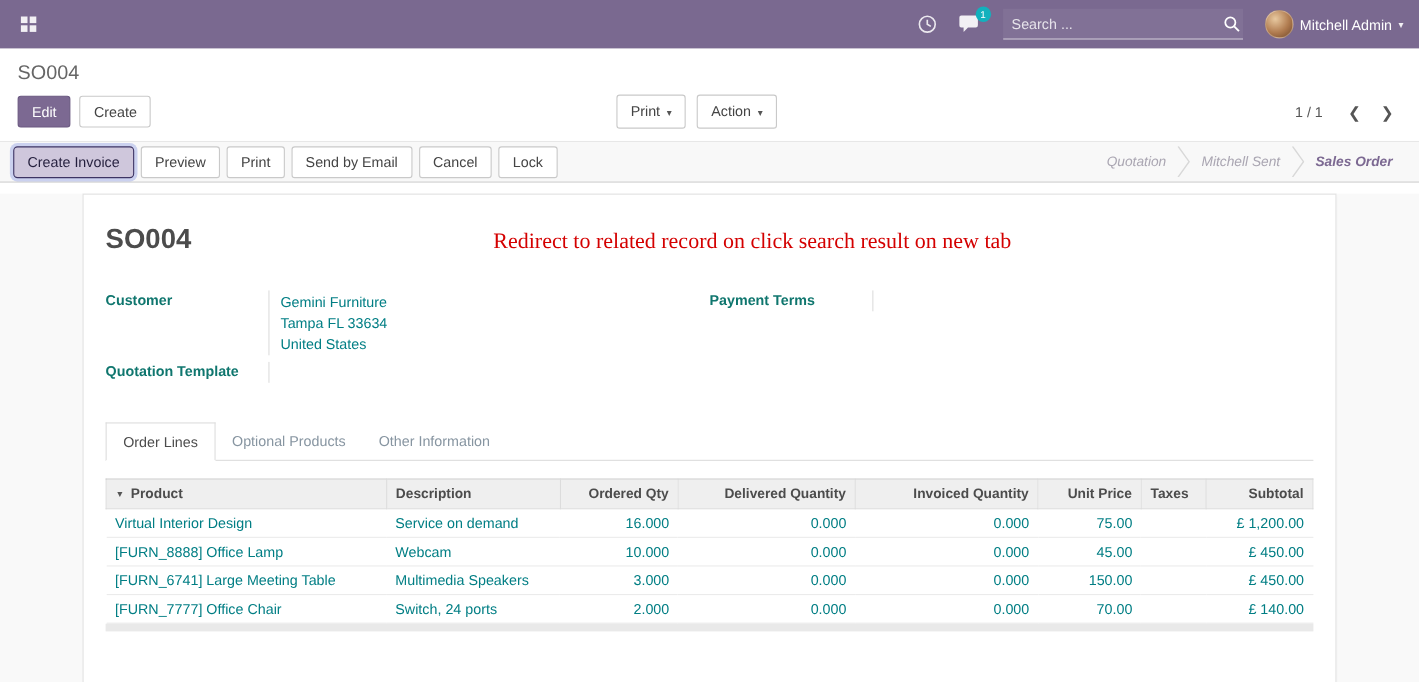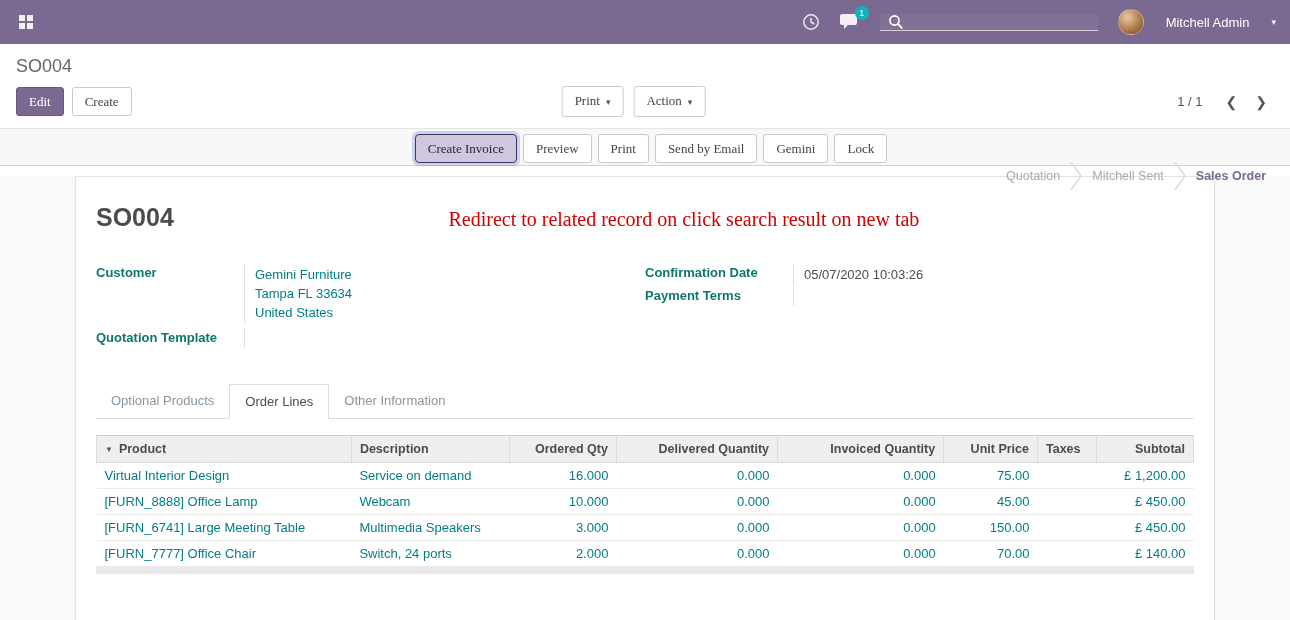--- a/index.html
+++ b/index.html
@@ -33,54 +33,54 @@
     flex: 1; background: transparent; border: none; outline: none; color: #fff;
     font-size: 13px; padding: 6px 8px; font-family: inherit;
   }
   .search-box input::placeholder { color: rgba(255,255,255,.8); }
   .search-btn { background: none; border: none; padding: 0 8px; cursor: pointer; display: flex; }
   .avatar {
     width: 26px; height: 26px; border-radius: 50%;
     background: radial-gradient(circle at 35% 30%, #e8c9a0 0%, #b07b4f 55%, #6e4527 100%);
     border: 1px solid rgba(255,255,255,.3); cursor: pointer;
   }
-  .user-menu { display: flex; align-items: center; gap: 22px; cursor: pointer; justify-content: center; }
+  .user-menu { display: flex; align-items: center; gap: 6px; cursor: pointer; justify-content: center; }
   .user-name { font-size: 13px; }
   .tb-caret { font-size: 9px; opacity: .9; }
 
   
   .breadcrumb { padding: 12px 16px 2px; font-size: 18px; color: #666; }
 
   
   .control-panel { position: relative; display: flex; align-items: center; padding: 8px 16px 12px; background: #fff; }
   .btn {
     font-size: 13px; padding: 5px 12px; border: 1px solid #c9c9c9; border-radius: 3px;
-    background: #fff; color: #444; cursor: pointer; font-family: Liberation Serif, serif; line-height: 17px;
+    background: #fff; color: #444; cursor: pointer; font-family: Liberation Sans, sans-serif; line-height: 17px;
   }
   .btn-primary { background: #7c6992; border-color: #6a5880; color: #fff; }
   .cp-left { display: flex; gap: 8px; }
   .cp-center { position: absolute; left: 50%; transform: translateX(-58%); display: flex; gap: 10px; }
   .cp-right { margin-left: auto; display: flex; align-items: center; gap: 4px; color: #555; }
   .pager-text { margin-right: 12px; font-size: 13px; color: #555; }
   .pager-btn { background: none; border: none; font-size: 14px; color: #555; cursor: pointer; padding: 2px 7px; }
   .dd-caret { font-size: 9px; margin-left: 6px; color: #555; }
 
   
   .statusbar {
     display: flex; align-items: center; background: #f8f8f8;
     border-top: 1px solid #e5e5e5; border-bottom: 1px solid #d0d0d0;
-    padding: 5px 0 5px 12px; height: 38px; flex-direction: column;
+    padding: 5px 0 5px 12px; height: 38px;
   }
   .sb-buttons { display: flex; gap: 6px; }
   .btn-create-invoice {
     background: #cfc7dc; border: 1px solid #3d3464; color: #241f3d;
     box-shadow: 0 0 0 3px rgba(100,120,220,.30); border-radius: 4px;
   }
   .sb-states { margin-left: auto; display: flex; align-items: center; height: 100%; padding-right: 14px; }
-  .state { font-size: 12.5px; color: #aaa6b2; padding: 0 10px; cursor: pointer; white-space: nowrap; }
+  .state { font-size: 12.5px; color: #aaa6b2; padding: 0 10px; cursor: pointer; white-space: nowrap; font-style: italic; }
   .state.active { color: #7c6992; font-weight: bold; }
   .state-chev { display: flex; align-items: center; }
 
   
   .view-area { background: #f9f9f9; min-height: 470px; }
   .sheet {
     width: 1140px; margin: 10px auto 0; background: #fff;
     border: 1px solid #e2e2e2; box-shadow: 0 1px 2px rgba(0,0,0,.06);
     padding: 26px 20px 20px; height: 620px;
   }
@@ -143,20 +143,21 @@
     </span>
 
     <span class="tb-icon">
       <svg width="20" height="18" viewBox="0 0 20 18">
         <path d="M2 1 h13 a2 2 0 0 1 2 2 v7 a2 2 0 0 1 -2 2 h-7 l-4 4 v-4 h-2 a2 2 0 0 1 -2 -2 v-7 a2 2 0 0 1 2 -2 z" fill="#fff" opacity=".9"></path>
       </svg>
       <span class="badge">1</span>
     </span>
 
     <div class="search-box">
+      <input type="text" placeholder="Search ..." style="">
       <button class="search-btn">
         <svg width="16" height="16" viewBox="0 0 16 16">
           <circle cx="6.5" cy="6.5" r="4.6" fill="none" stroke="#fff" stroke-width="1.6"></circle>
           <path d="M10 10 L14.3 14.3" stroke="#fff" stroke-width="1.8"></path>
         </svg>
       </button>
     </div>
 
     <div class="user-menu">
       <span class="avatar"></span>
@@ -189,21 +190,21 @@
     <button class="pager-btn">❯</button>
   </div>
 </div>
 
 <div class="statusbar">
   <div class="sb-buttons">
     <button class="btn btn-create-invoice">Create Invoice</button>
     <button class="btn">Preview</button>
     <button class="btn">Print</button>
     <button class="btn">Send by Email</button>
-    <button class="btn">Gemini</button>
+    <button class="btn">Cancel</button>
     <button class="btn">Lock</button>
   </div>
   <div class="sb-states">
     <span class="state">Quotation</span>
     <span class="state-chev">
       <svg width="12" height="28" viewBox="0 0 12 28">
           <path d="M1 0 L11 14 L1 28" stroke="#d8d8d8" fill="none" stroke-width="1.3"></path>
         </svg>
     </span>
     <span class="state">Mitchell Sent</span>
@@ -235,33 +236,29 @@
           </div>
         </div>
         <div class="f-row">
           <div class="f-label">Quotation Template</div>
           <div class="f-value"></div>
         </div>
       </div>
 
       <div class="group group-right">
         <div class="f-row">
-          <div class="f-label">Confirmation Date</div>
-          <div class="f-value value-dark">05/07/2020 10:03:26</div>
-        </div>
-        <div class="f-row">
           <div class="f-label">Payment Terms</div>
           <div class="f-value"></div>
         </div>
       </div>
     </div>
 
     <div class="tabs">
+      <div class="tab active">Order Lines</div>
       <div class="tab inactive">Optional Products</div>
-      <div class="tab active">Order Lines</div>
       <div class="tab inactive">Other Information</div>
     </div>
 
     <table class="lines">
       <colgroup>
         <col style="width:250px">
           <col style="width:155px">
           <col style="width:105px">
           <col style="width:158px">
         <col style="width:163px">

